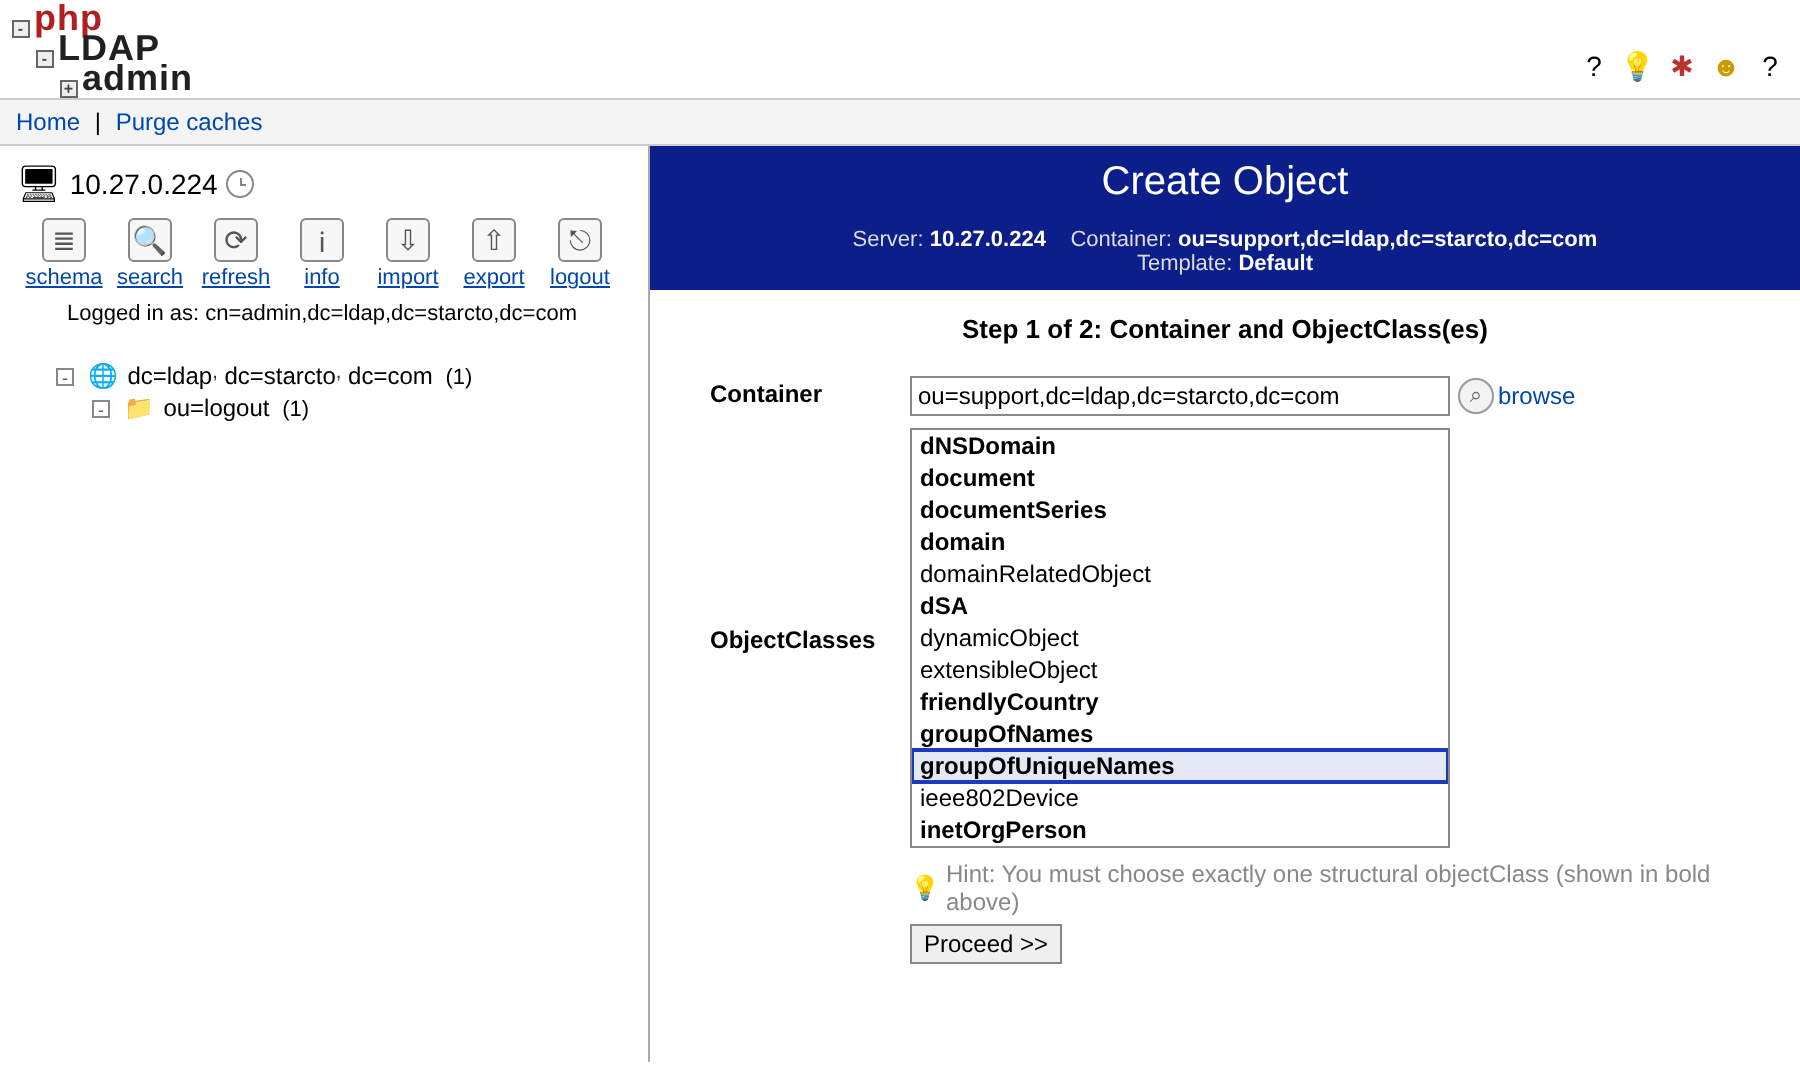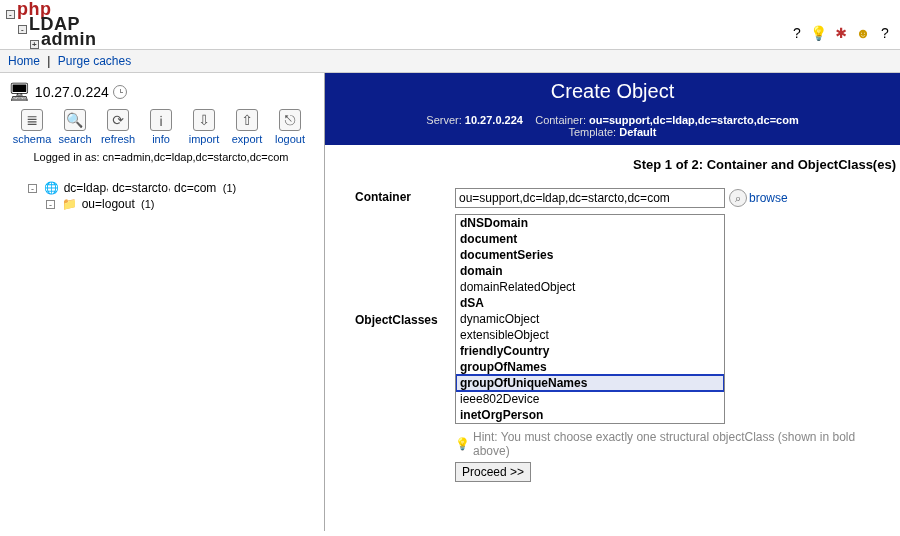--- a/index.html
+++ b/index.html
@@ -28,42 +28,42 @@
     
     .srv { display:flex; align-items:center; gap:4px; font-size:14px; font-weight:400; padding:2px 4px 6px 4px;}
     .srv-icon { font-size:18px; display:inline-block; }
     .clock { width:14px; height:14px; border:1px solid #888; border-radius:50%; display:inline-block; position:relative; }
     .clock::before { content:""; position:absolute; top:3px; left:6px; width:1px; height:4px; background:#888;}
     .clock::after  { content:""; position:absolute; top:6px; left:6px; width:3px; height:1px; background:#888;}
     
     .toolbar { display:flex; justify-content:space-between; padding:0 8px 2px 8px; }
     .tool { display:flex; flex-direction:column; align-items:center; gap:2px; cursor:pointer; width:40px;}
     .tool-icon { width:22px; height:22px; display:flex; align-items:center; justify-content:center; border:1px solid #888; border-radius:3px; background:#f7f7f7; font-size:14px; color:#555;}
-    .tool-label { color:#0047ab; font-size:11px; }
+    .tool-label { color:#0047ab; font-size:11px;text-decoration:underline; }
     .login-line { text-align:center; font-size:11px; padding:4px 2px 6px 2px; }
     
     
     .tree { padding:10px 6px; font-size:12px; }
     .tree ul { list-style:none; padding-left:18px; }
     .tree li { padding:2px 0; white-space:nowrap; }
     .tree .toggle { display:inline-block; width:9px; height:9px; border:1px solid #888; font-size:9px; line-height:8px; text-align:center; margin-right:4px; color:#555; cursor:pointer; background:#fff;}
     .tree .ticon { display:inline-block; width:14px; text-align:center; margin-right:2px; }
     .tree .globe { color:#2a6; }
     .tree .folder { color:#c80; }
     .tree .person { color:#a33; }
     .tree a { color:#000; }
     .tree-ext { font-size:10px; color:#333; vertical-align:text-top; }
     .count { margin-left:3px; font-size:11px;}
     
     
     .r-title { background:#0b1e8a; color:#fff; text-align:center; padding:6px 4px; border:1px solid #0b1e8a; font-size:20px; font-family:"Trebuchet MS",sans-serif;}
     .r-sub { background:#0b1e8a; color:#fff; text-align:center; padding:4px 4px 6px 4px; font-size:11px; border-left:1px solid #0b1e8a; border-right:1px solid #0b1e8a; border-bottom:1px solid #0b1e8a;}
     .r-sub .lbl { color:#ddd; }
     .r-sub .val { font-weight:700; }
-    .r-step { text-align:right; font-weight:700; padding:12px 4px 16px 4px; font-size:13px;}
+    .r-step { text-align:center; font-weight:700; padding:12px 4px 16px 4px; font-size:13px;}
     
     .form-area { padding:0 20px 0 30px; font-size:12px; }
     .form-row { display:flex; align-items:flex-start; margin-bottom:6px; }
     .form-label { width:100px; font-weight:700; padding-top:2px; font-size:12px;}
     .form-field { flex:1; }
     .txt { width:270px; border:1px solid #888; padding:2px 3px; font-size:12px; font-family:inherit;}
     .browse-wrap { display:flex; align-items:center; gap:2px; }
     .browse-icon { width:18px; height:18px; border:1px solid #999; border-radius:50%; display:inline-block; background:#f3f3f3; font-size:11px; text-align:center; line-height:16px; color:#666; margin-left:2px;}
     .browse { color:#0047ab; font-size:12px; cursor:pointer; }
     

